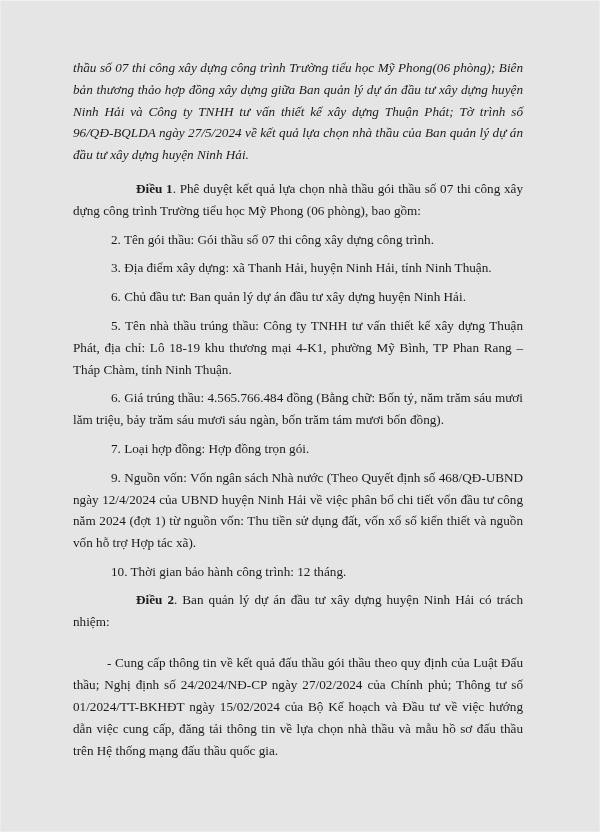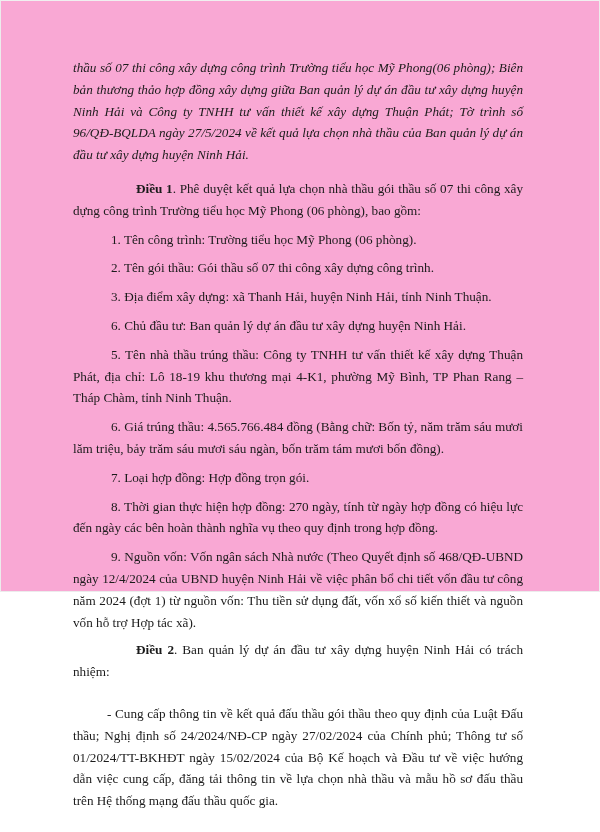--- a/index.html
+++ b/index.html
@@ -12,22 +12,22 @@
     width: 600px;
     height: 832px;
     overflow: hidden;
     font-family: "Liberation Serif", "DejaVu Serif", serif;
     color: #1b1b1b;
   }
   .page {
     position: relative;
     box-sizing: border-box;
     width: 600px;
-    height: 592px;
-    background: #f9a8d4;
+    height: 832px;
+    background: #e5e5e5;
     border: 1px solid #ececec;
     border-top: 1px solid #f0f0f0;
     padding: 56px 76px 0 72px;
   }
   .doc-body {
     font-size: 13.2px;
     line-height: 21.8px;
     text-align: justify;
     text-justify: inter-word;
     hyphens: none;
@@ -68,29 +68,28 @@
 <body>
 
 <div class="page">
   <div class="doc-body">
 
     <p class="preamble">thầu số 07 thi công xây dựng công trình Trường tiểu học Mỹ Phong(06 phòng); Biên bản thương thảo hợp đồng xây dựng giữa Ban quản lý dự án đầu tư xây dựng huyện Ninh Hải và Công ty TNHH tư vấn thiết kế xây dựng Thuận Phát; Tờ trình số 96/QĐ-BQLDA ngày 27/5/2024 về kết quả lựa chọn nhà thầu của Ban quản lý dự án đầu tư xây dựng huyện Ninh Hải.</p>
 
 
     <p class="article"><span class="article-label">Điều 1</span><span>. Phê duyệt kết quả lựa chọn nhà thầu gói thầu số 07 thi công xây dựng công trình Trường tiểu học Mỹ Phong (06 phòng), bao gồm:</span></p>
 
-    <p class="clause">1. Tên công trình: Trường tiểu học Mỹ Phong (06 phòng).</p>
     <p class="clause">2. Tên gói thầu: Gói thầu số 07 thi công xây dựng công trình.</p>
     <p class="clause">3. Địa điểm xây dựng: xã Thanh Hải, huyện Ninh Hải, tỉnh Ninh Thuận.</p>
     <p class="clause">6. Chủ đầu tư: Ban quản lý dự án đầu tư xây dựng huyện Ninh Hải.</p>
     <p class="clause">5. Tên nhà thầu trúng thầu: Công ty TNHH tư vấn thiết kế xây dựng Thuận Phát, địa chỉ: Lô 18-19 khu thương mại 4-K1, phường Mỹ Bình, TP Phan Rang – Tháp Chàm, tỉnh Ninh Thuận.</p>
     <p class="clause">6. Giá trúng thầu: 4.565.766.484 đồng (Bằng chữ: Bốn tỷ, năm trăm sáu mươi lăm triệu, bảy trăm sáu mươi sáu ngàn, bốn trăm tám mươi bốn đồng).</p>
     <p class="clause">7. Loại hợp đồng: Hợp đồng trọn gói.</p>
-    <p class="clause">8. Thời gian thực hiện hợp đồng: 270 ngày, tính từ ngày hợp đồng có hiệu lực đến ngày các bên hoàn thành nghĩa vụ theo quy định trong hợp đồng.</p>
     <p class="clause">9. Nguồn vốn: Vốn ngân sách Nhà nước (Theo Quyết định số 468/QĐ-UBND ngày 12/4/2024 của UBND huyện Ninh Hải về việc phân bổ chi tiết vốn đầu tư công năm 2024 (đợt 1) từ nguồn vốn: Thu tiền sử dụng đất, vốn xổ số kiến thiết và nguồn vốn hỗ trợ Hợp tác xã).</p>
+    <p class="clause">10. Thời gian bảo hành công trình: 12 tháng.</p>
 
     <div class="spacer-sm"></div>
 
     <p class="article"><span class="article-label">Điều 2</span><span>. Ban quản lý dự án đầu tư xây dựng huyện Ninh Hải có trách nhiệm:</span></p>
 
     <p class="bullet">-  Cung cấp thông tin về kết quả đấu thầu gói thầu theo quy định của Luật Đấu thầu; Nghị định số 24/2024/NĐ-CP ngày 27/02/2024 của Chính phủ; Thông tư số 01/2024/TT-BKHĐT ngày 15/02/2024 của Bộ Kế hoạch và Đầu tư về việc hướng dẫn việc cung cấp, đăng tải thông tin về lựa chọn nhà thầu và mẫu hồ sơ đấu thầu trên Hệ thống mạng đấu thầu quốc gia.</p>
 
   </div>
 </div>
 

